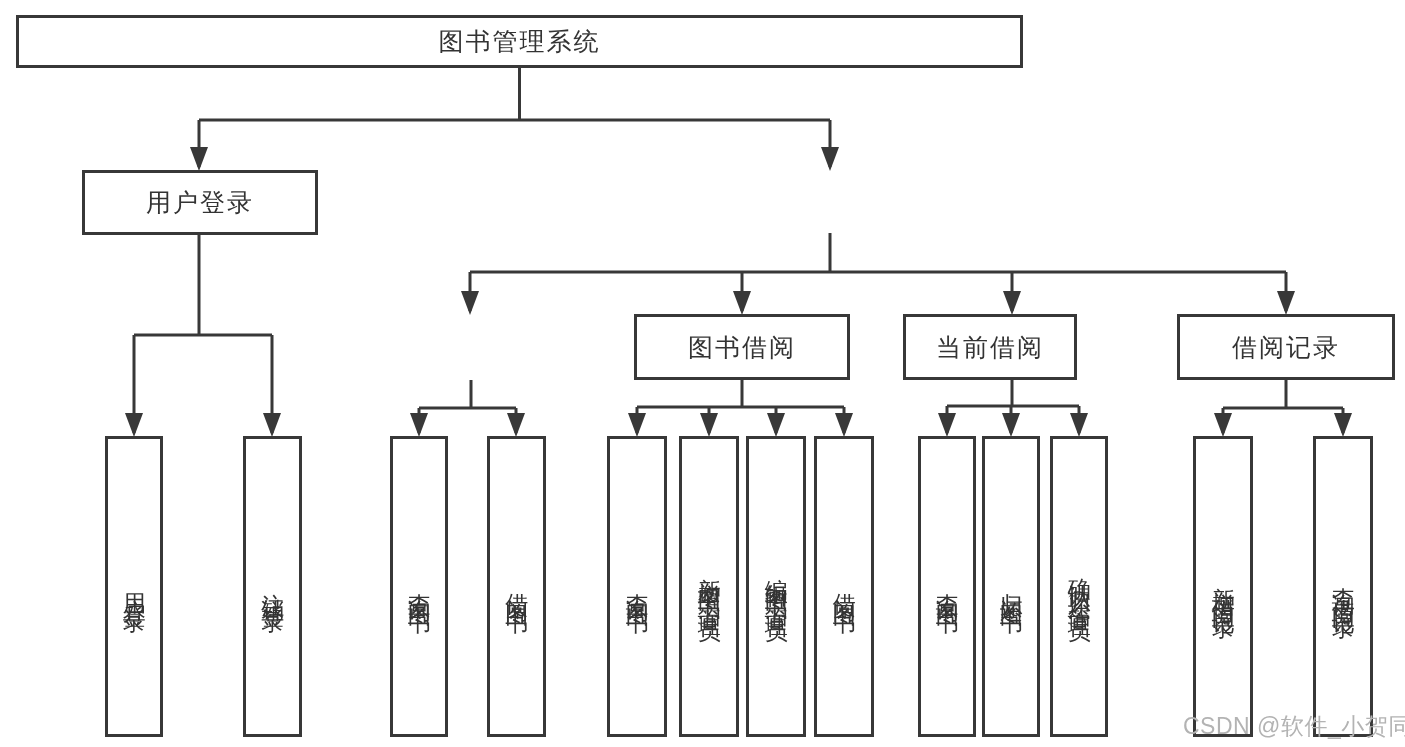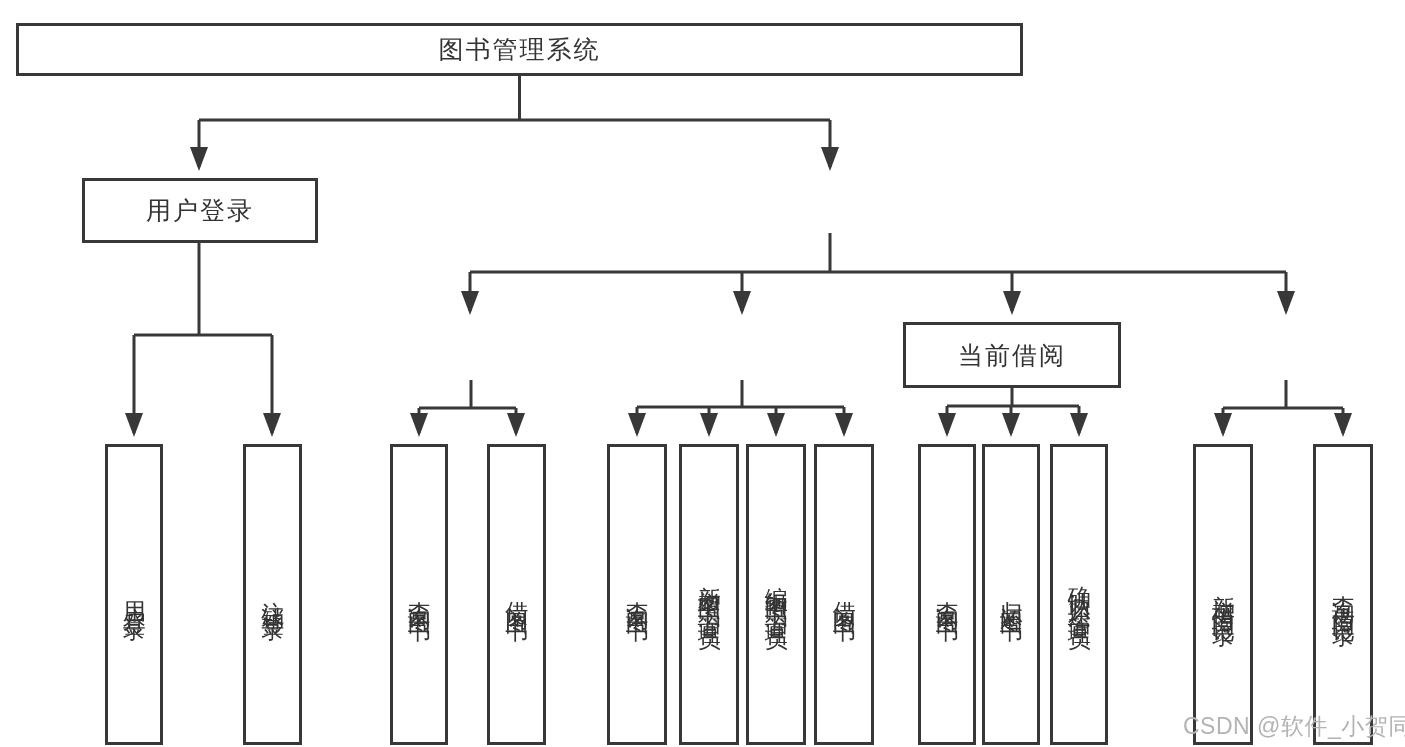--- a/index.html
+++ b/index.html
@@ -20,21 +20,20 @@
   }
   .box {
     position: absolute;
     background: #ffffff;
     border: 3px solid #383838;
     box-sizing: border-box;
     display: flex;
     align-items: center;
     justify-content: center;
     z-index: 1;
-    margin-top: 8px;
   }
   .h-box {
     font-size: 25px;
     letter-spacing: 2px;
     white-space: nowrap;
   }
   .v-box {
     writing-mode: vertical-rl;
     text-orientation: mixed;
     font-size: 23px;
@@ -94,21 +93,23 @@
       <polygon points="1070,413 1088,413 1079,437"></polygon>
       <polygon points="1214,413 1232,413 1223,437"></polygon>
       <polygon points="1334,413 1352,413 1343,437"></polygon>
     </g>
   </svg>
 
   <div class="box h-box" style="left:16px; top:15px; width:1007px; height:53px;">图书管理系统</div>
 
   <div class="box h-box" style="left:82px; top:170px; width:236px; height:65px;">用户登录</div>
 
-  <div class="box h-box" style="left:903px; top:314px; width:218px; height:66px;">当前借阅</div>
+  <div class="box h-box" style="left:634px; top:314px; width:216px; height:66px;">图书借阅</div>
+  <div class="box h-box" style="left:903px; top:314px; width:174px; height:66px;">当前借阅</div>
+  <div class="box h-box" style="left:1177px; top:314px; width:218px; height:66px;">借阅记录</div>
 
   <div class="box v-box" style="left:105px; top:436px; width:58px; height:301px;">用户登录</div>
   <div class="box v-box" style="left:243px; top:436px; width:59px; height:301px;">注销登录</div>
 
   <div class="box v-box" style="left:390px; top:436px; width:58px; height:301px;">查询图书</div>
   <div class="box v-box" style="left:487px; top:436px; width:59px; height:301px;">借阅图书</div>
 
   <div class="box v-box" style="left:607px; top:436px; width:60px; height:301px;">查询图书</div>
   <div class="box v-box" style="left:679px; top:436px; width:60px; height:301px;">新增图书（管理员）</div>
   <div class="box v-box" style="left:746px; top:436px; width:60px; height:301px;">编辑图书（管理员）</div>

